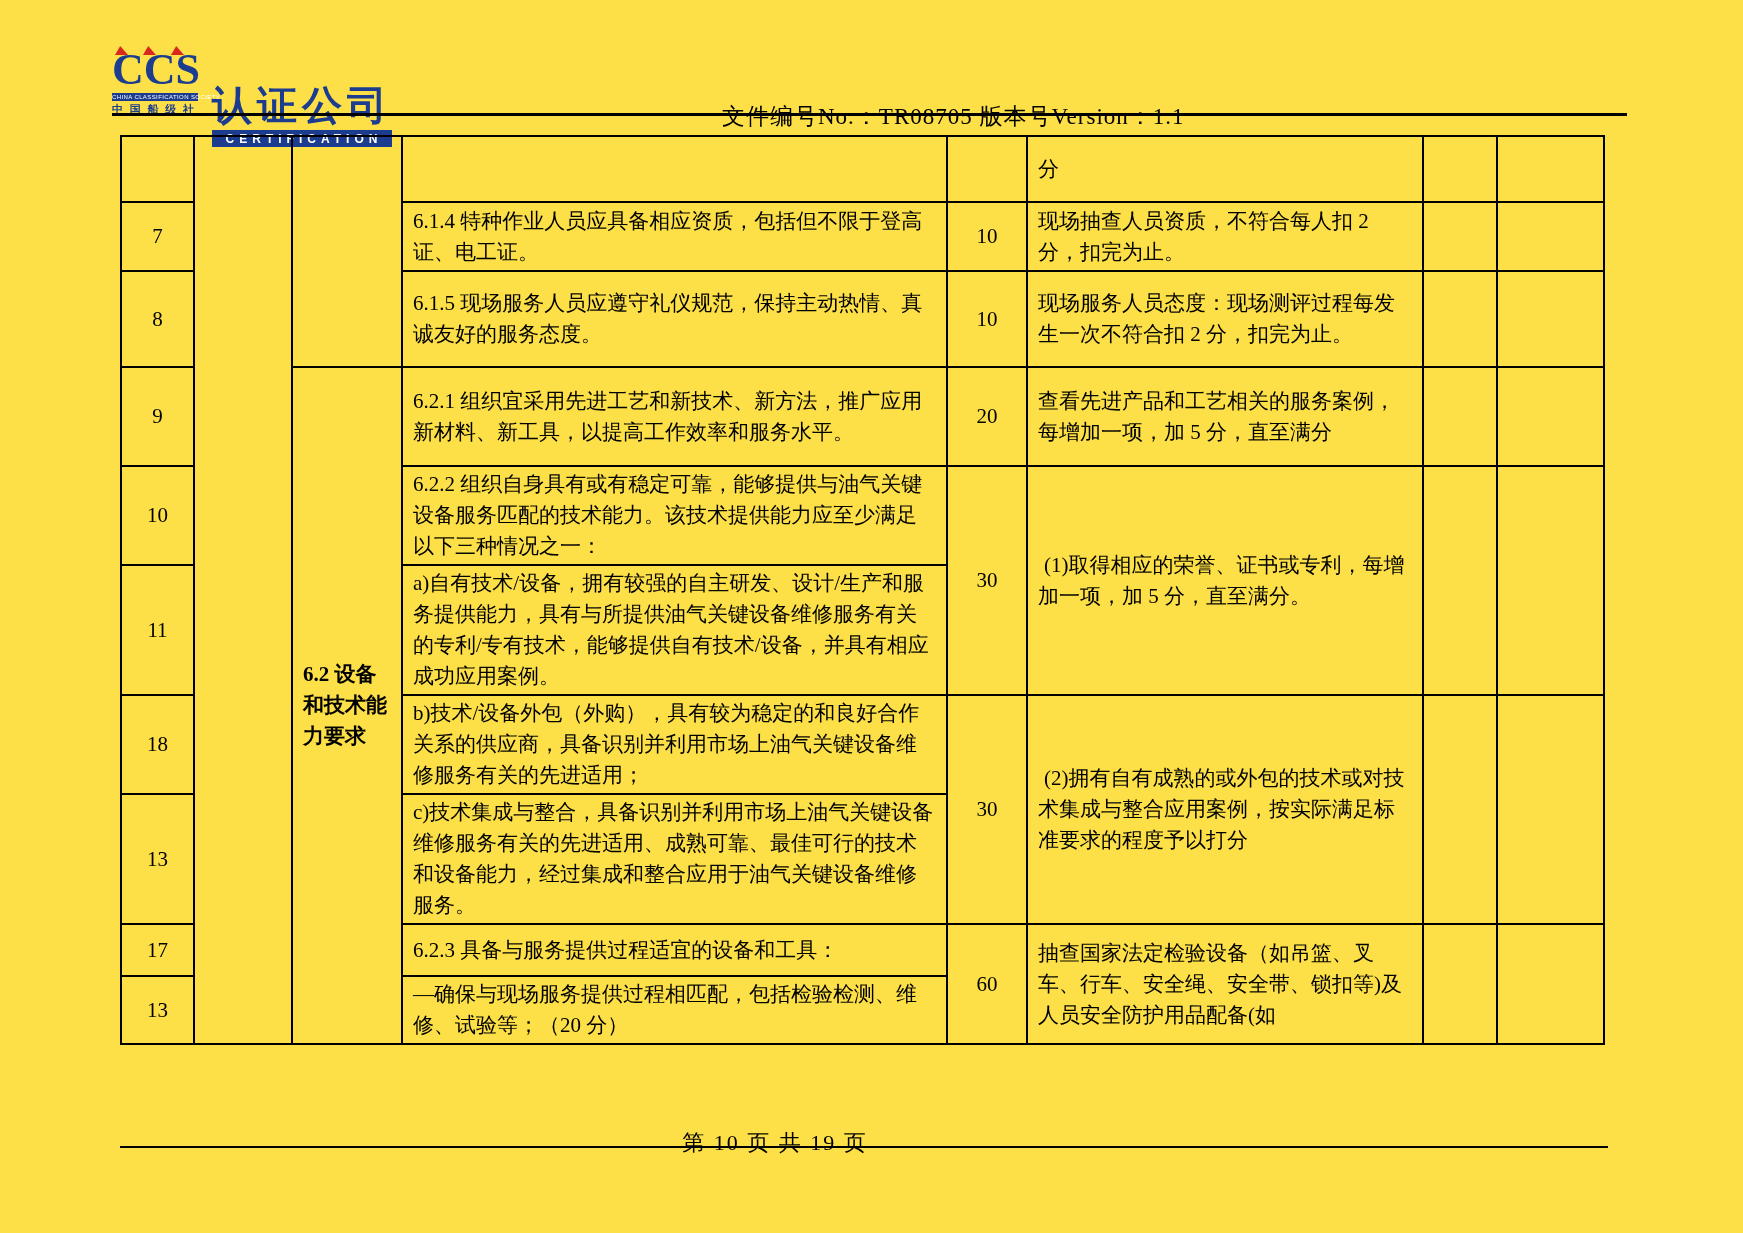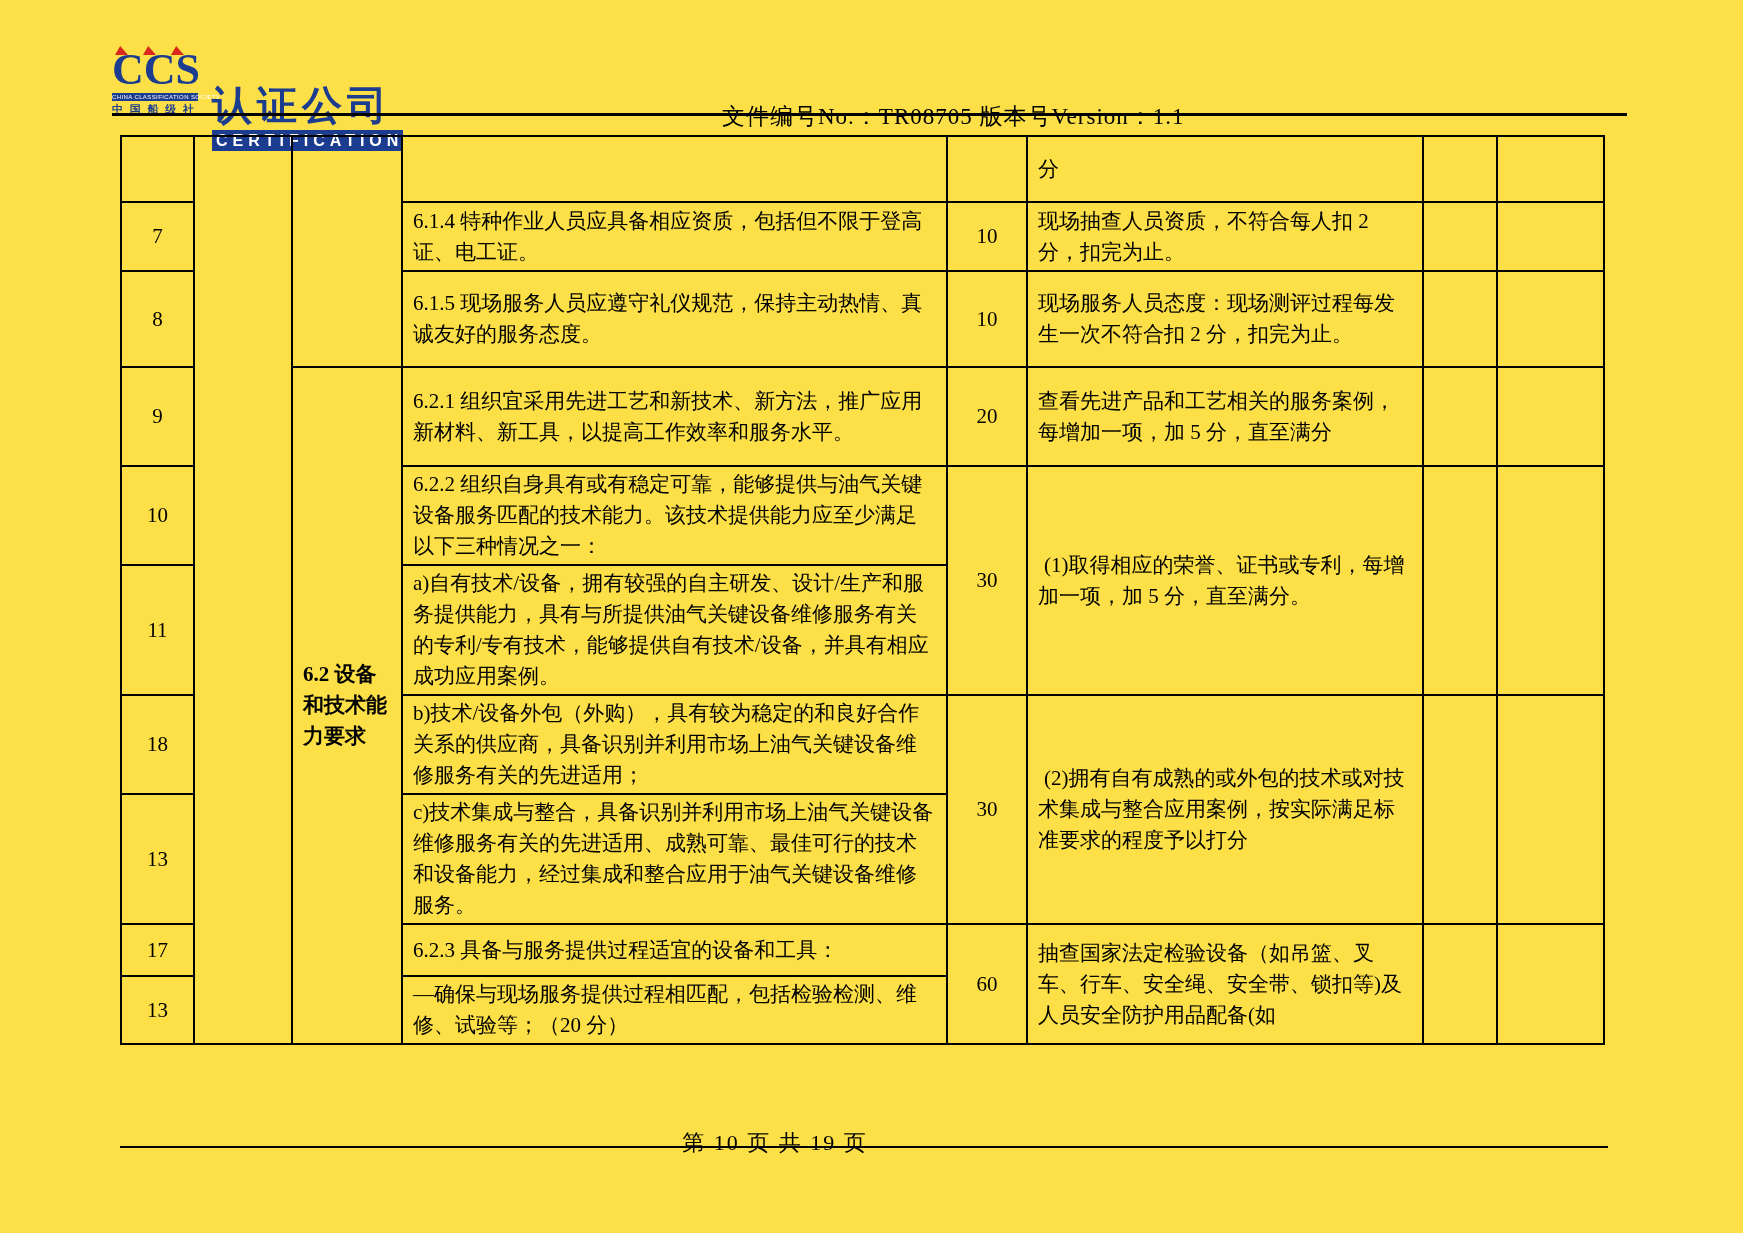--- a/index.html
+++ b/index.html
@@ -13,21 +13,21 @@
        font-family:"Liberation Serif",serif;}
   .acc{position:absolute;width:13px;height:9px;background:#d9291c;
        clip-path:polygon(0 100%,40% 0,100% 100%);top:-2px;}
   .acc1{left:3px;} .acc2{left:31px;} .acc3{left:59px;}
   .soc-bar{margin-top:1px;background:#1c3d8f;color:#fff;font-size:6px;letter-spacing:.4px;
            text-align:center;padding:1px 0;font-family:"Liberation Sans",sans-serif;white-space:nowrap;}
   .soc-cn{color:#1c3d8f;font-size:11px;letter-spacing:2px;text-align:left;font-weight:bold;
           margin-top:1px;white-space:nowrap;}
   .company{color:#1c3d8f;font-size:40px;line-height:44px;font-weight:bold;letter-spacing:5px;white-space:nowrap;margin-top:36px;}
   .cert-bar{margin-top:2px;background:#1c3d8f;color:#fff;font-family:"Liberation Sans",sans-serif;
-            font-size:16px;font-weight:bold;letter-spacing:5px;text-align:center;padding:2px 0 1px 4px;}
+            font-size:12px;font-weight:bold;letter-spacing:5px;text-align:center;padding:2px 0 1px 4px;}
   .doc-info{position:absolute;left:722px;top:101px;font-size:23px;letter-spacing:1px;}
   .header-rule{position:absolute;left:112px;top:113px;width:1515px;height:3px;background:#000;}
 
   
   .doc-table{position:absolute;left:120px;top:135px;width:1483px;
              border-collapse:collapse;table-layout:fixed;}
   .doc-table td{border:2px solid #000;font-size:21px;line-height:31px;
                 vertical-align:middle;padding:2px 10px;overflow:hidden;word-break:break-all;}
   .c-no{text-align:center;font-size:22px;padding:0;}
   .c-req{padding:3px 26px 3px 14px;}

